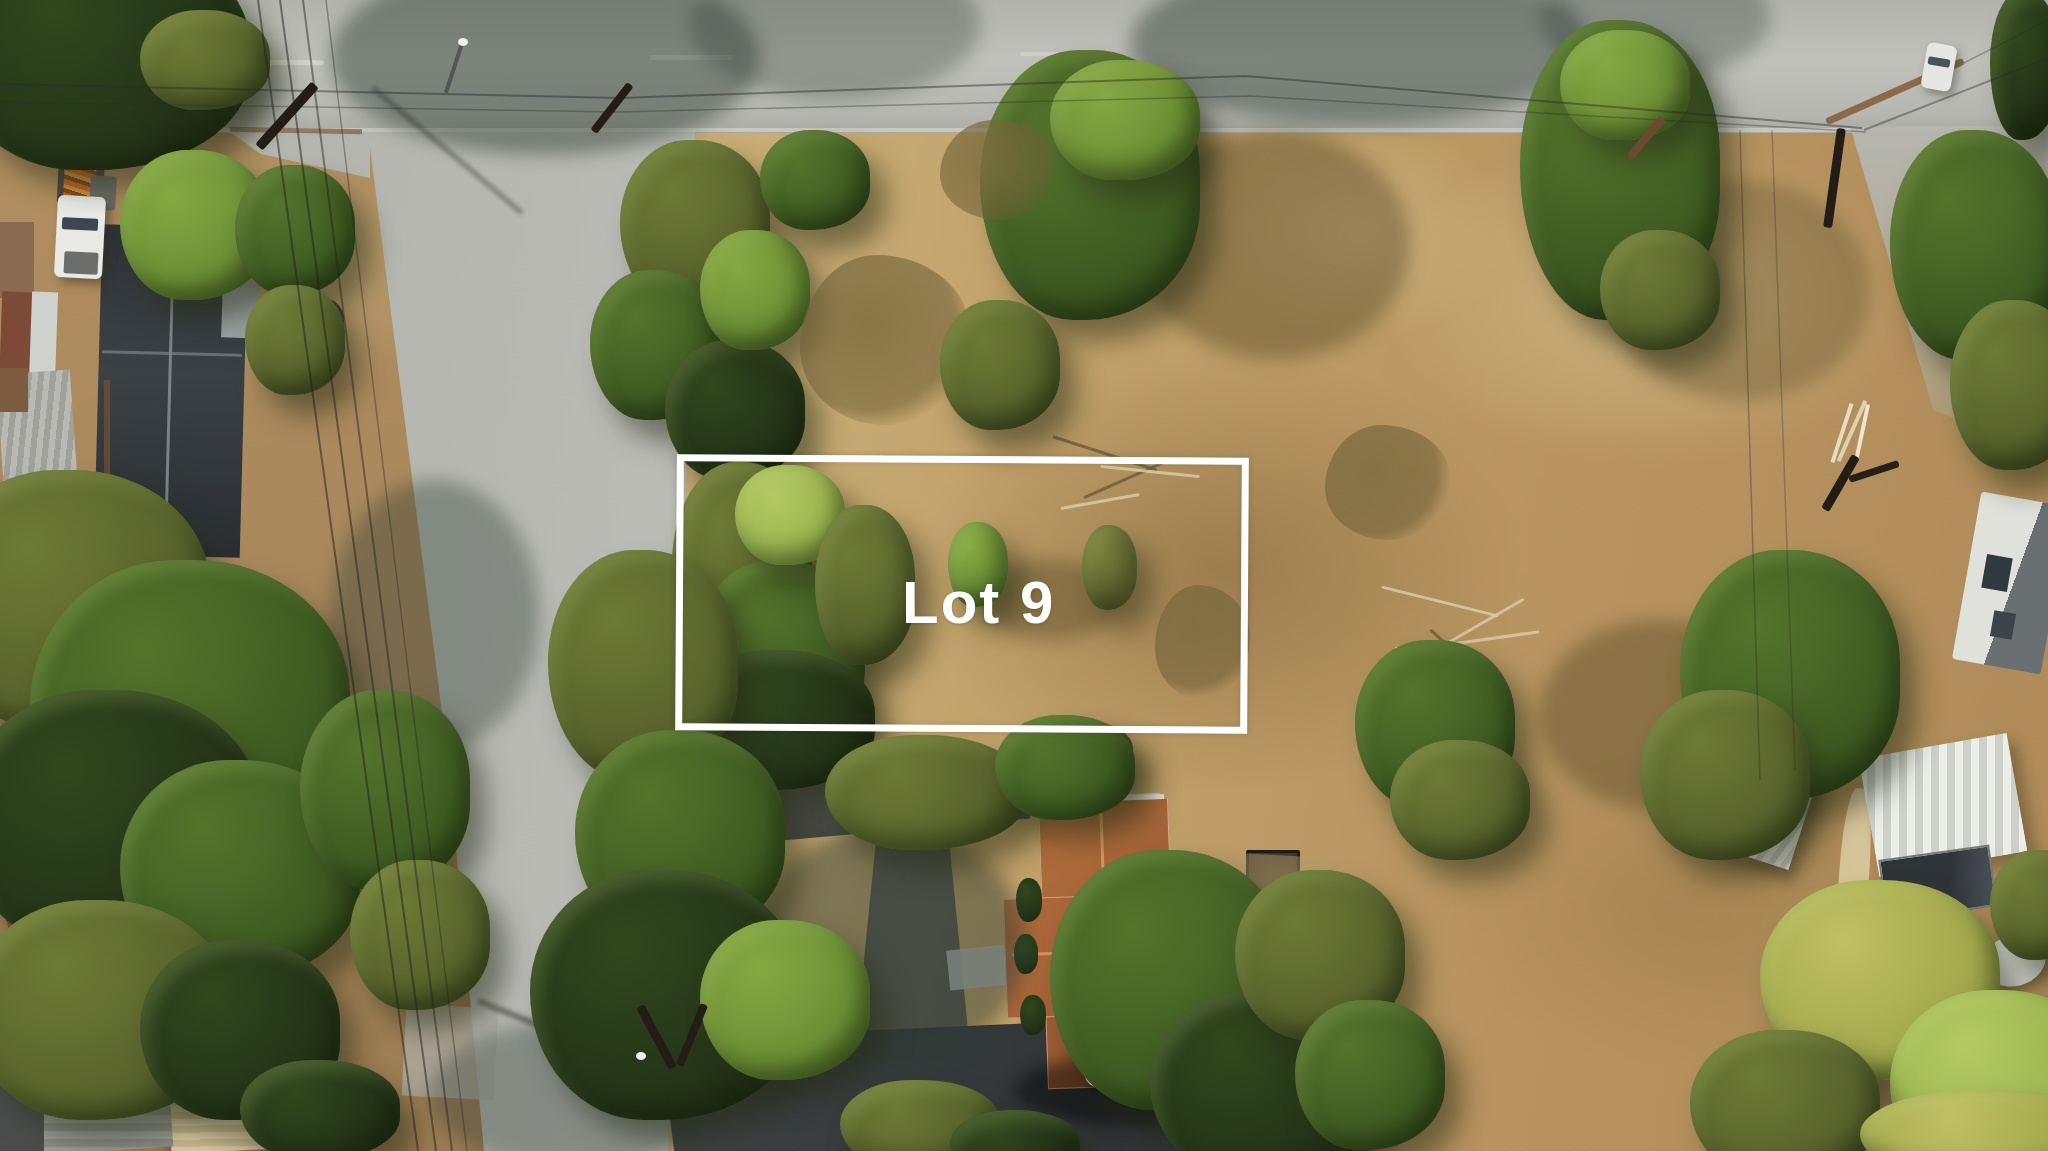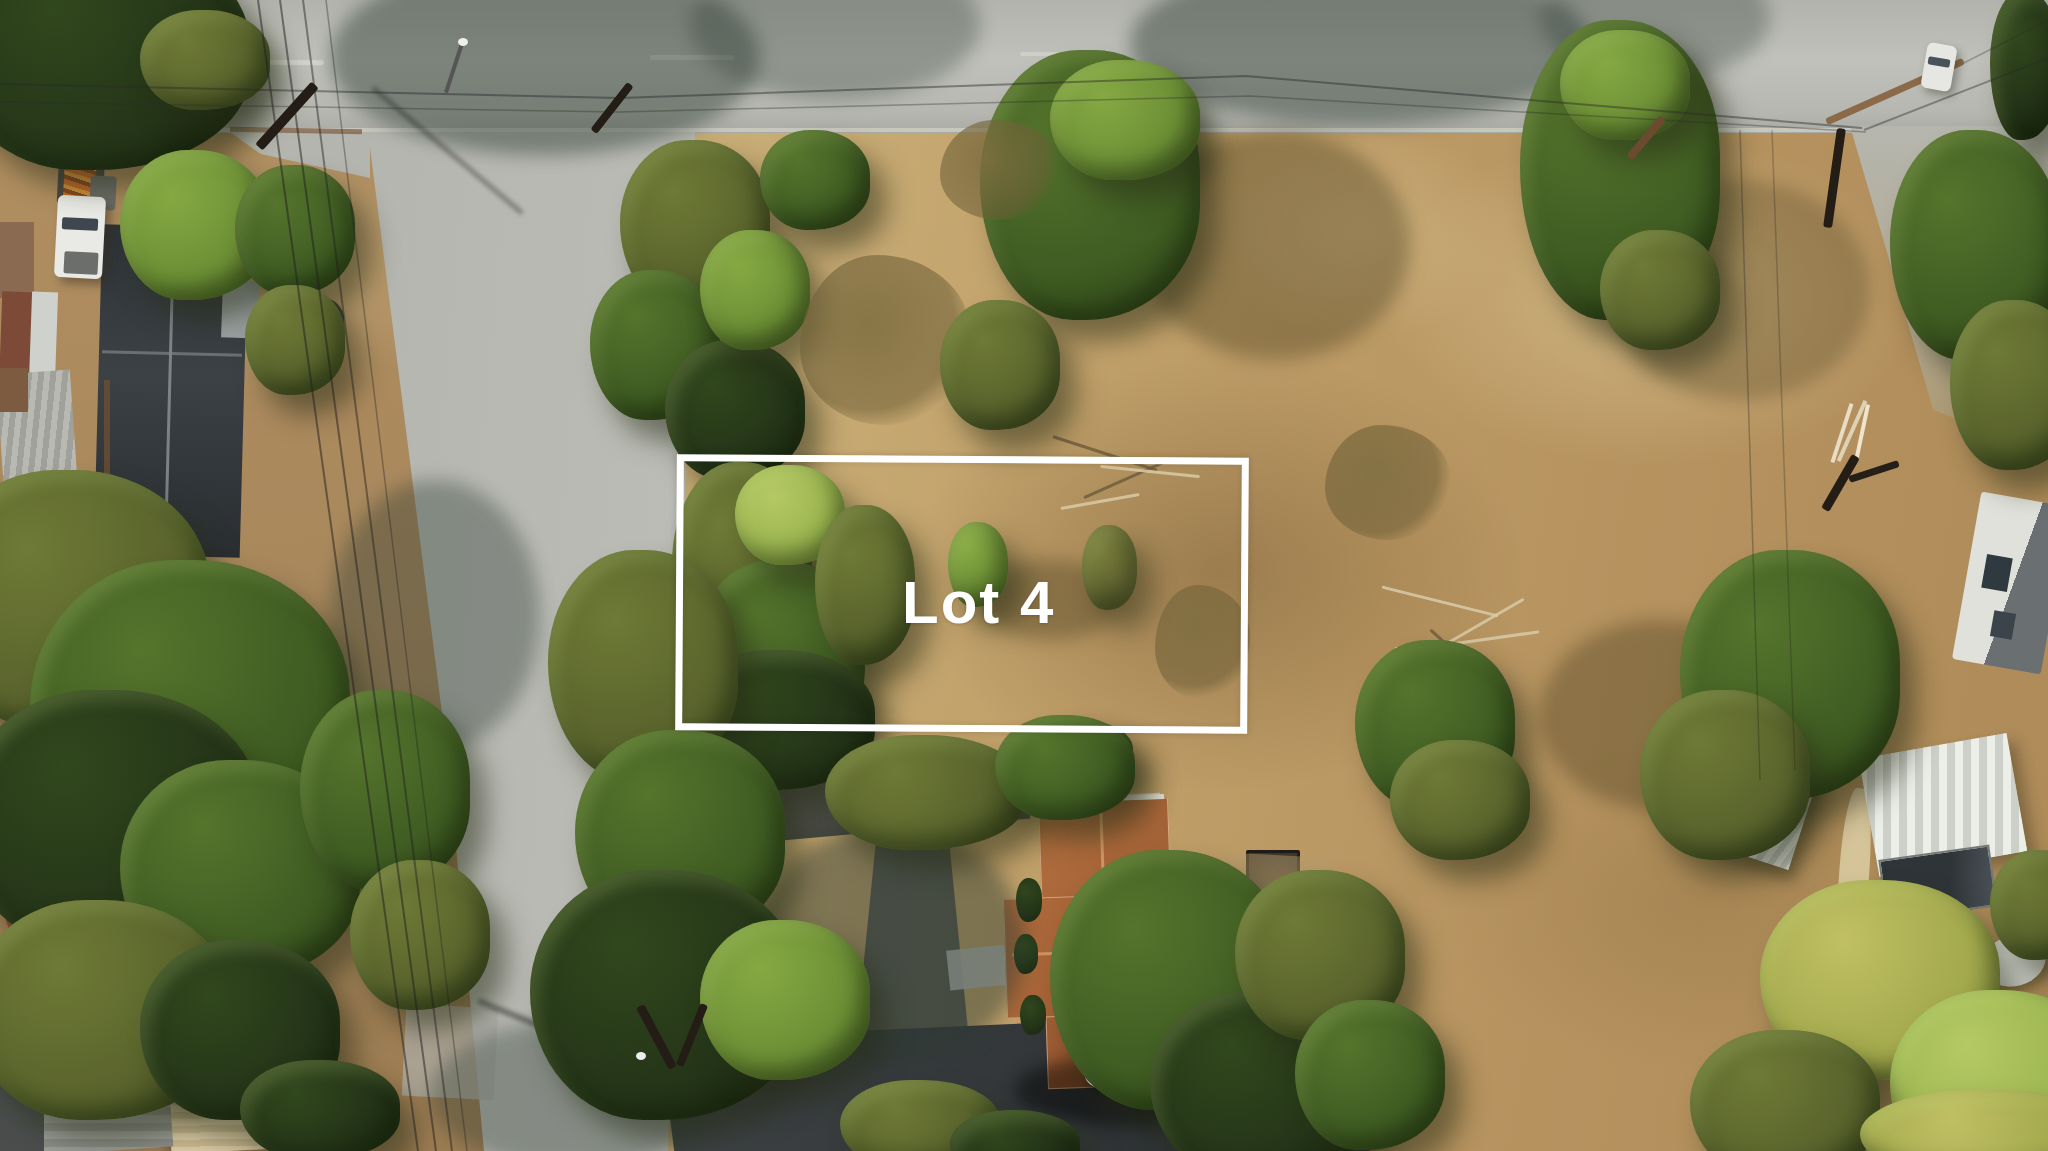--- a/index.html
+++ b/index.html
@@ -261,15 +261,15 @@
   <i style="left:1642px;top:112px;width:8px;height:52px;background:#6b4a30;transform:rotate(40deg);border-radius:3px;"></i>
   <i class="pole" style="left:1836px;top:452px;width:9px;height:62px;transform:rotate(30deg);"></i>
   <i style="left:1848px;top:468px;width:52px;height:7px;background:#241f19;transform:rotate(-18deg);border-radius:3px;"></i>
   <i class="pole" style="left:652px;top:1002px;width:9px;height:70px;transform:rotate(-28deg);"></i>
   <i class="pole" style="left:688px;top:1002px;width:8px;height:66px;transform:rotate(22deg);"></i>
   <i style="left:636px;top:1052px;width:10px;height:8px;background:#eee;border-radius:50%;"></i>
   <i style="left:1924px;top:44px;width:30px;height:46px;background:#e6e7e3;transform:rotate(10deg);border-radius:6px;box-shadow:4px 4px 8px rgba(40,40,30,.4);"></i>
   <i style="left:1928px;top:58px;width:22px;height:8px;background:#49525a;transform:rotate(10deg);border-radius:2px;"></i>
 
   <i id="lot-box" style="left:676px;top:456px;width:572px;height:276px;"></i>
-  <div id="lot-label" style="position:absolute;left:902px;top:568px;">Lot 4</div>
+  <div id="lot-label" style="position:absolute;left:902px;top:568px;">Lot 9</div>
 
 </div>
 
 </body></html>

